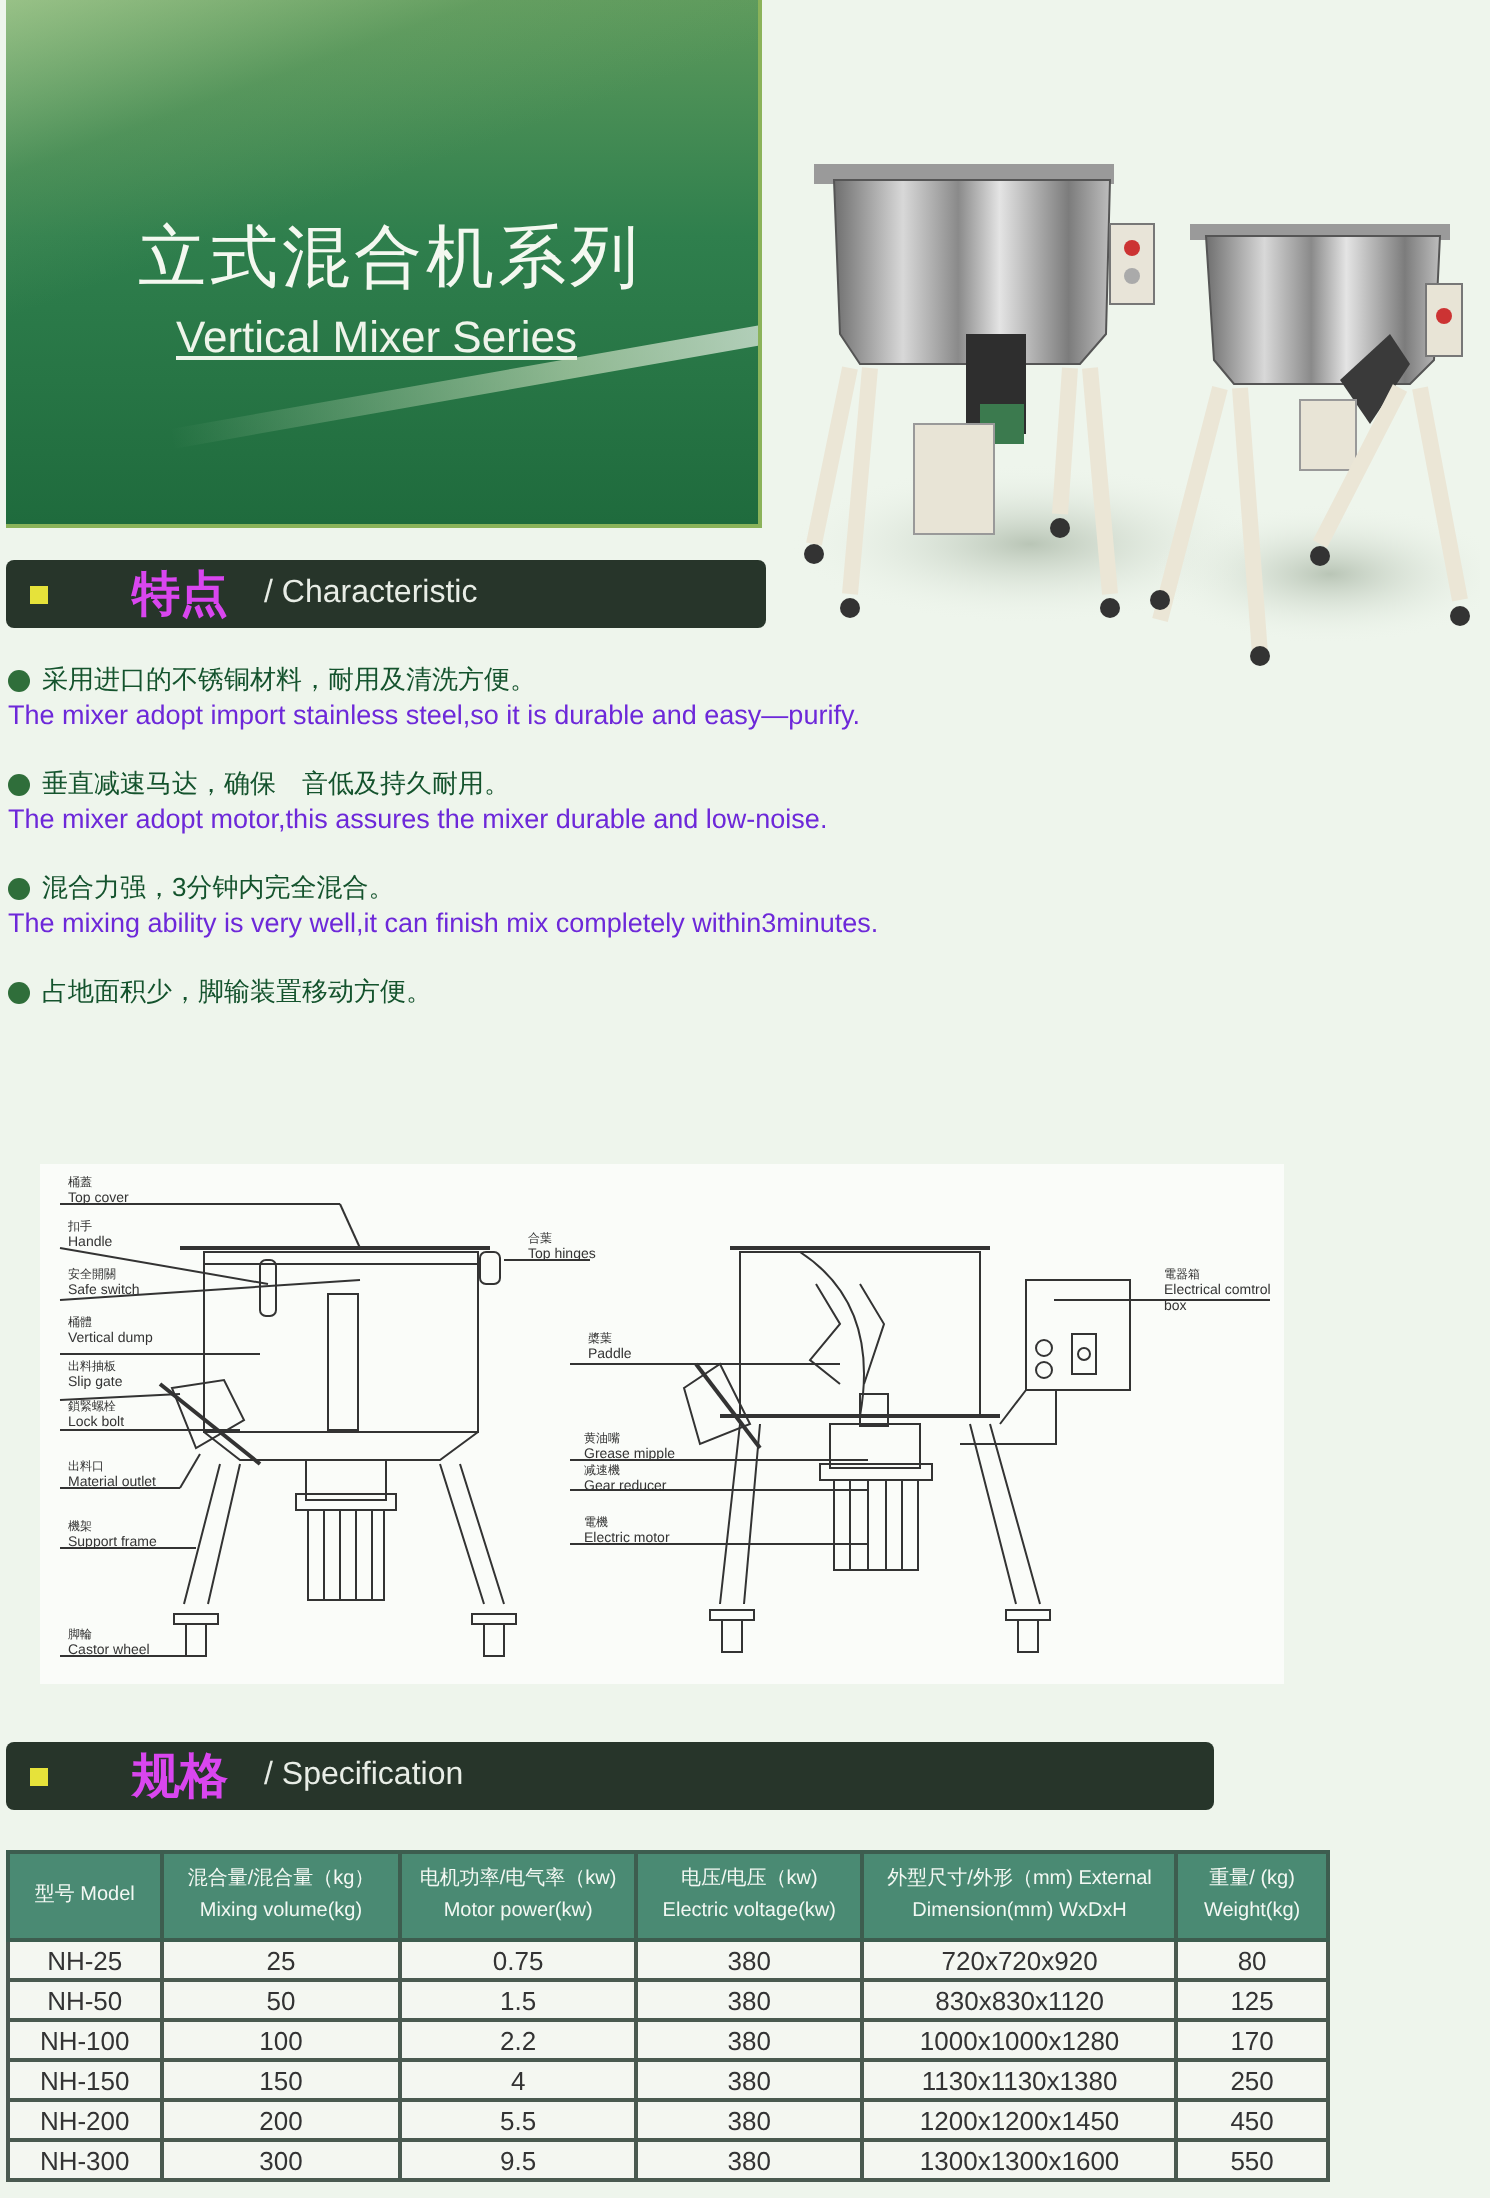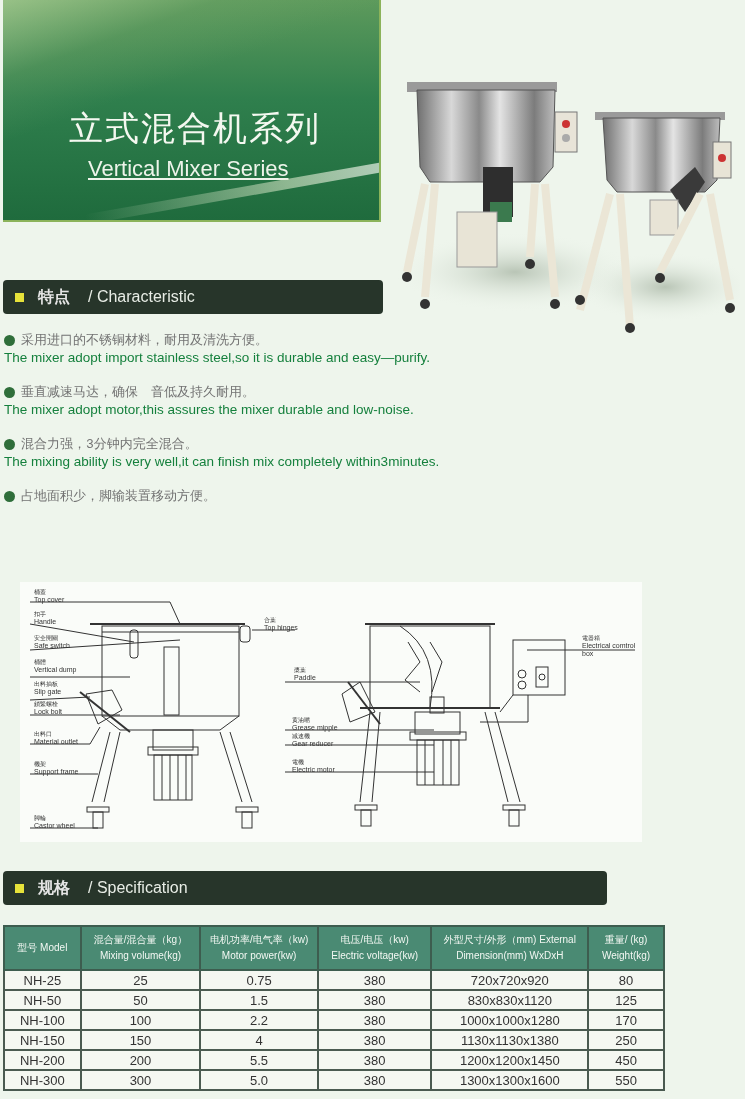--- a/index.html
+++ b/index.html
@@ -4,21 +4,21 @@
 <style>
   * { box-sizing: border-box; margin: 0; padding: 0; }
   html, body { width: 745px; height: 1099px; overflow: hidden; }
   body {
     background: #eef5ec;
     font-family: "Liberation Sans", "DejaVu Sans", sans-serif;
     color: #2a2a2a;
     position: relative;
   }
   .banner {
-    position: absolute; left: 3px; top: 0; width: 378px; height: 222px;
+    position: absolute; left: 3px; top: 0; width: 378px; height: 264px;
     background:
       linear-gradient(160deg, rgba(200,225,170,0.55) 0%, rgba(120,170,110,0.25) 22%, rgba(0,0,0,0) 40%),
       linear-gradient(180deg, #5d9a5c 0%, #2f7f4d 45%, #1f6b3d 100%);
     border-right: 2px solid #8bb35a;
     border-bottom: 2px solid #8bb35a;
     overflow: hidden;
   }
   .banner::after {
     content: ""; position: absolute; left: 80px; top: 185px; width: 340px; height: 10px;
     background: linear-gradient(90deg, rgba(255,255,255,0) 0%, rgba(230,240,210,0.55) 60%, rgba(255,255,255,0.7) 100%);
@@ -32,27 +32,27 @@
     position: absolute; left: 85px; top: 156px; font-size: 22px; color: #eef4ea; text-decoration: underline;
   }
   .photo {
     position: absolute; left: 395px; top: 72px; width: 345px; height: 265px;
   }
   .section-bar {
     position: absolute; left: 3px; height: 34px; background: #27352a;
     border-radius: 4px; display: flex; align-items: center; padding-left: 12px;
   }
   .section-bar .sq { width: 9px; height: 9px; background: #e6e23a; margin-right: 14px; }
-  .section-bar .cn { color: #e5e5e5; font-size: 16px; font-family: "DejaVu Sans", sans-serif; font-weight: bold; }
+  .section-bar .cn { color: #d946ef; font-size: 24px; font-family: "DejaVu Sans", sans-serif; font-weight: bold; margin-left: 28px; }
   .section-bar .en { color: #e8ede6; font-size: 16px; margin-left: 18px; }
   .features { position: absolute; left: 4px; top: 331px; width: 500px; }
   .feature { height: 52px; }
-  .feature .cn { font-size: 13px; color: #737373; display: flex; align-items: center; font-family: Liberation Mono, monospace; }
+  .feature .cn { font-size: 13px; color: #14532d; display: flex; align-items: center; font-family: Liberation Sans, sans-serif; }
   .feature .dot { width: 11px; height: 11px; border-radius: 50%; background: #2f6e3a; margin-right: 6px; display: inline-block; }
-  .feature .en { font-size: 13.5px; color: #15803d; margin-top: 1px; }
+  .feature .en { font-size: 13.5px; color: #6d28d9; margin-top: 1px; }
   .diagram {
     position: absolute; left: 20px; top: 582px; width: 622px; height: 260px; background: #fafcf9;
   }
   .diagram svg { position: absolute; left: 0; top: 0; }
   .lbl { position: absolute; font-size: 7px; line-height: 8px; color: #333; }
   .lbl .c { font-family: "DejaVu Sans", sans-serif; font-size: 6px; }
   table.spec {
     position: absolute; left: 3px; top: 925px; width: 662px; border-collapse: collapse;
     font-size: 10px;
   }
@@ -371,19 +371,19 @@
       <td>NH-200</td>
       <td>200</td>
       <td>5.5</td>
       <td>380</td>
       <td>1200x1200x1450</td>
       <td>450</td>
     </tr>
     <tr>
       <td>NH-300</td>
       <td>300</td>
-      <td>5.0</td>
+      <td>9.5</td>
       <td>380</td>
       <td>1300x1300x1600</td>
       <td>550</td>
     </tr>
   </tbody>
 </table>
 
 </body></html>

